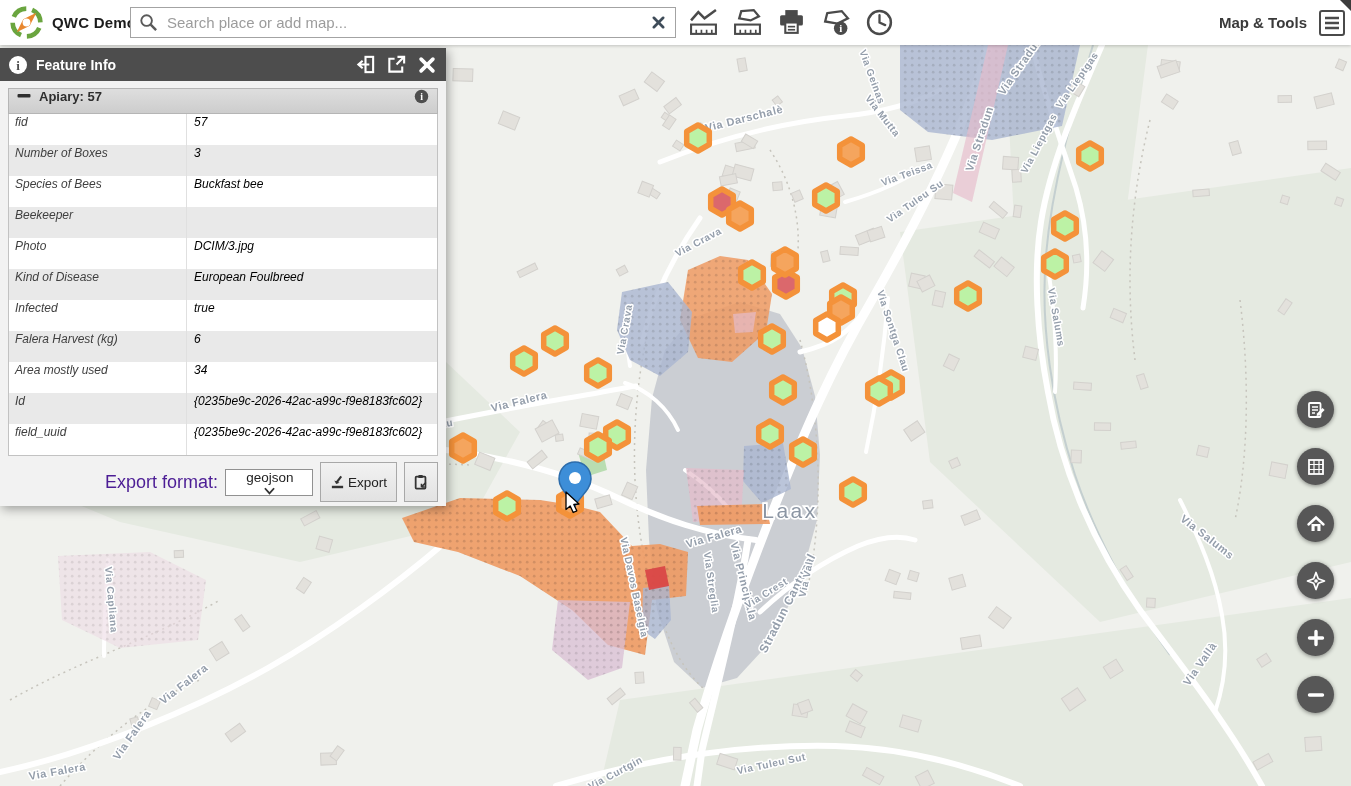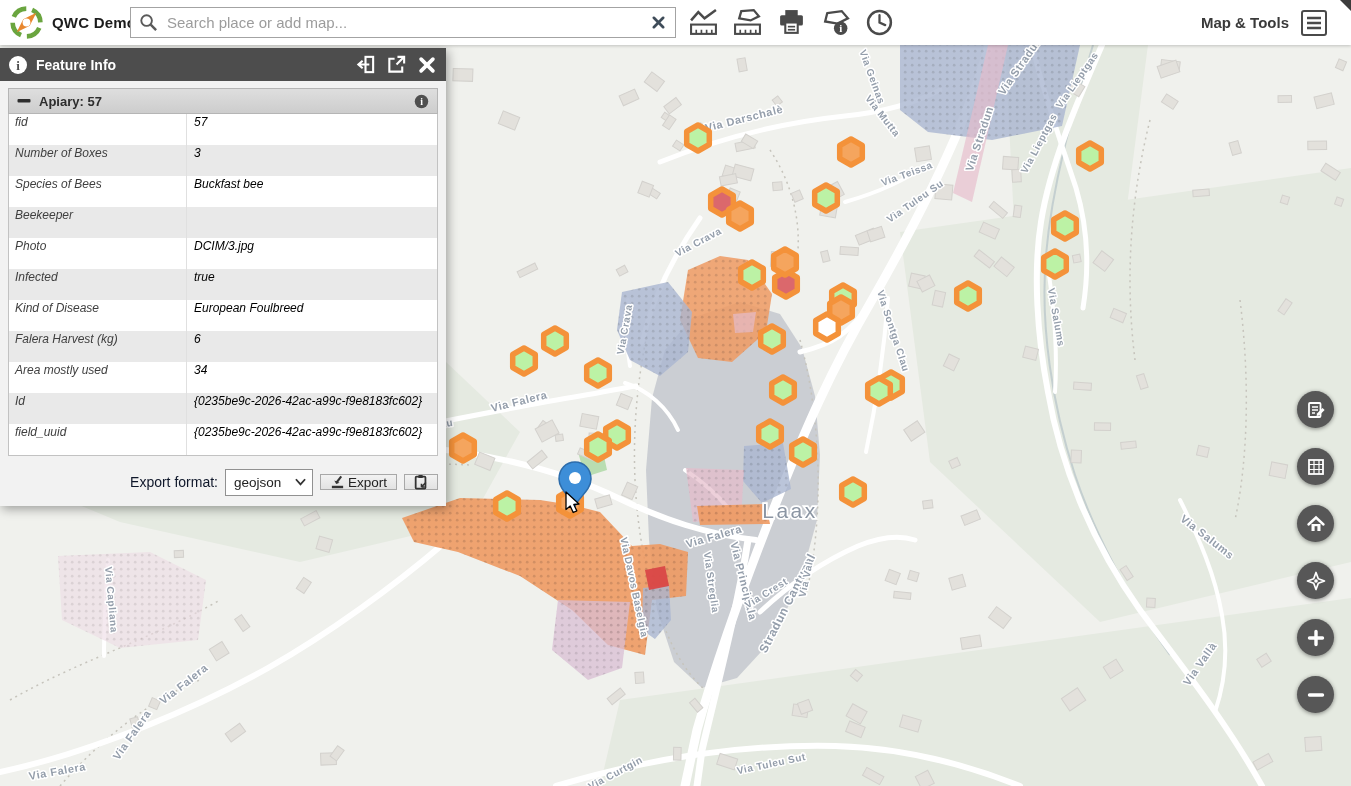--- a/index.html
+++ b/index.html
@@ -13,49 +13,49 @@
   #logo .logo-text { font-weight:bold; font-size:15px; color:#1c1c1c; letter-spacing:.2px; }
   #searchbox { position:absolute; left:130px; top:7px; width:546px; height:31px; }
   #searchbox input { width:100%; height:100%; border:1px solid #a3a3a3; padding:0 36px 0 36px;
     font-size:15px; color:#ec4899; font-family:"Liberation Sans",sans-serif; outline:none; }
   #searchbox input::placeholder { color:#9c9c9c; }
   #searchbox .search-ic { position:absolute; left:9px; top:6px; width:19px; height:19px; }
   #searchbox .clear-ic { position:absolute; right:9px; top:7px; width:17px; height:17px; cursor:pointer; }
   #tools { position:absolute; left:686px; top:5px; display:flex; gap:10px; }
   .tool-btn { width:34px; height:34px; display:flex; align-items:center; justify-content:center; cursor:pointer; }
   .tool-btn svg { width:29px; height:29px; }
-  #topbar-right { position:absolute; right:24px; top:0; height:45px; display:flex; align-items:center; gap:12px; }
+  #topbar-right { position:absolute; right:6px; top:0; height:45px; display:flex; align-items:center; gap:12px; }
   #map-tools-label { font-weight:bold; font-size:15px; color:#3a3a3a; }
   #menu-btn { width:26px; height:26px; border:2px solid #4a4a4a; border-radius:3px;
     display:flex; align-items:center; justify-content:center; cursor:pointer; background:#fff; }
   #corner-tri { position:absolute; right:0; top:0; width:0; height:0;
     border-left:11px solid transparent; border-top:11px solid #3c3c3c; z-index:40; }
 
   
   #panel { position:absolute; left:0; top:48px; width:446px; z-index:20;
     box-shadow:2px 3px 10px rgba(0,0,0,.35); background:#f2f2f2; }
   #panel-header { height:33px; background:#4d4d4d; color:#fff; display:flex; align-items:center; padding:0 8px; }
   #panel-header .ptitle { font-weight:bold; font-size:14px; margin-left:8px; flex:1; }
   #panel-header .win-btn { width:22px; height:22px; margin-left:9px; cursor:pointer; display:flex; align-items:center; justify-content:center; }
   #panel-body { padding:7px 8px 10px 8px; background:#f2f2f2; }
   #section-bar { height:26px; background:linear-gradient(#dedede,#cdcdcd); border:1px solid #b5b5b5;
-    display:flex; align-items:center; padding:0 8px; cursor:pointer; }
+    display:flex; align-items:flex-start; padding:0 8px; cursor:pointer; }
   #section-bar .stitle { font-weight:bold; font-size:13px; color:#2e2e2e; margin-left:8px; flex:1; }
   #attr-table { border:1px solid #c2c2c2; border-top:none; background:#fff; }
   .attr-row { display:grid; grid-template-columns:178px 1fr; height:31px; line-height:16px; font-size:12px; }
   .attr-row:nth-child(even) { background:#e9e9e9; }
   .attr-row .alabel { font-style:italic; color:#3f3f3f; padding-left:6px; border-right:1px solid #e0e0e0;
     white-space:nowrap; overflow:hidden; }
   .attr-row .avalue { color:#000; padding-left:7px; white-space:nowrap; overflow:hidden;font-style:italic; }
   #export-bar { display:flex; align-items:center; justify-content:flex-end; gap:7px; margin-top:12px; height:28px; }
-  #export-bar .elabel { font-size:14px; color:#0f172a; }
+  #export-bar .elabel { font-size:18px; color:#4c1d95; }
   #export-select { width:88px; height:27px; background:#fff; border:1px solid #919191; display:flex;
-    align-items:center; padding:0 6px 0 8px; font-size:13.5px; color:#222; cursor:pointer; }
+    align-items:center; padding:0 6px 0 8px; font-size:13.5px; color:#222; cursor:pointer;flex-direction:column; }
   #export-select .sel-val { flex:1; }
-  .ex-btn { height:16px; background:linear-gradient(#f2f2f2,#e2e2e2); border:1px solid #a8a8a8;
+  .ex-btn { height:40px; background:linear-gradient(#f2f2f2,#e2e2e2); border:1px solid #a8a8a8;
     display:flex; align-items:center; justify-content:center; gap:3px; font-size:13.5px; color:#222;
     padding:0 9px; cursor:pointer; }
 
   
   #map { position:absolute; left:0; top:0; width:1351px; height:786px; z-index:1; }
   .street-label { fill:#949eab; font-weight:bold; letter-spacing:.6px;
     stroke:#ffffff; stroke-width:3px; paint-order:stroke; stroke-linejoin:round;
     font-family:"Liberation Sans",sans-serif; text-anchor:middle; }
   .town-label { fill:#8b95a3; font-size:21px; letter-spacing:2.5px;
     stroke:#ffffff; stroke-width:3.5px; paint-order:stroke;
@@ -485,26 +485,26 @@
           <span class="avalue">Buckfast bee</span>
         </div>
         <div class="attr-row">
           <span class="alabel">Beekeeper</span>
         </div>
         <div class="attr-row">
           <span class="alabel">Photo</span>
           <span class="avalue">DCIM/3.jpg</span>
         </div>
         <div class="attr-row">
+          <span class="alabel">Kind of Disease</span>
+          <span class="avalue">European Foulbreed</span>
+        </div>
+        <div class="attr-row">
           <span class="alabel">Infected</span>
           <span class="avalue">true</span>
-        </div>
-        <div class="attr-row">
-          <span class="alabel">Kind of Disease</span>
-          <span class="avalue">European Foulbreed</span>
         </div>
         <div class="attr-row">
           <span class="alabel">Falera Harvest (kg)</span>
           <span class="avalue">6</span>
         </div>
         <div class="attr-row">
           <span class="alabel">Area mostly used</span>
           <span class="avalue">34</span>
         </div>
         <div class="attr-row">

